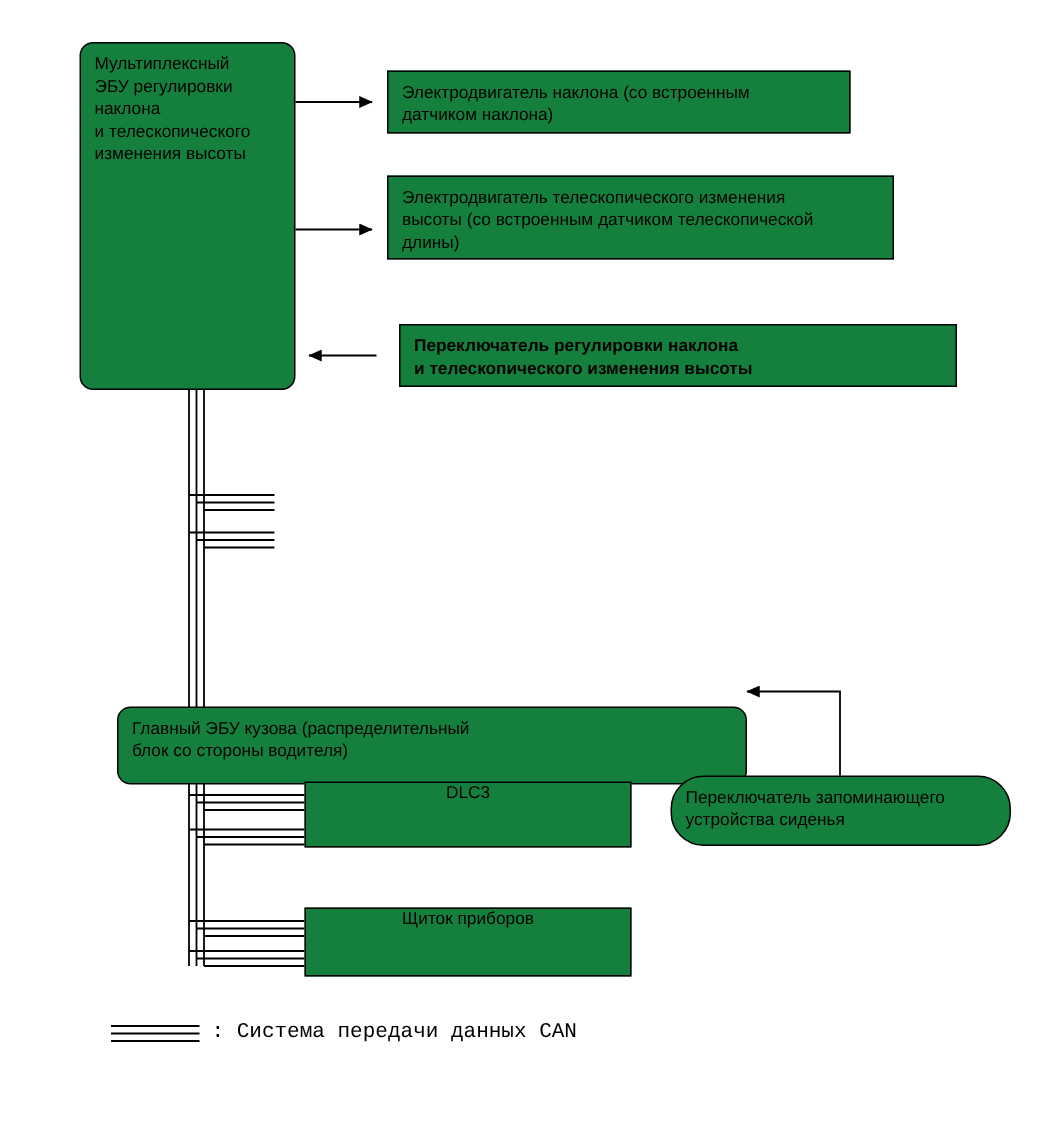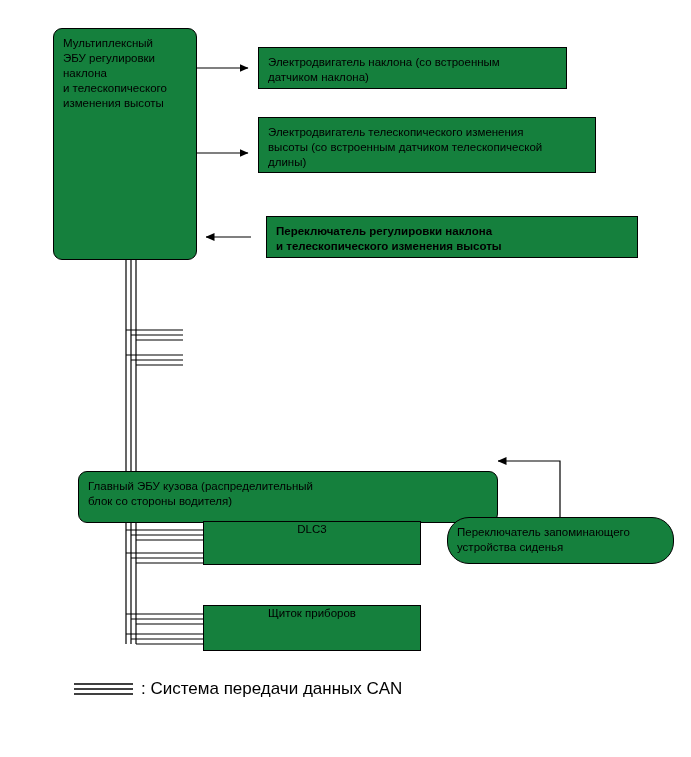--- a/index.html
+++ b/index.html
@@ -41,24 +41,25 @@
   .rounded {
     border-radius: 9px;
   }
   .centered {
     display: flex;
     justify-content: center;
     text-align: center;
   }
   .legend-label {
     position: absolute;
-    font-size: 17px;
+    font-size: 14px;
     line-height: 15px;
     color: #000000;
     white-space: pre-line;
+    font-family: Liberation Mono, monospace;
   }
   svg#lines {
     position: absolute;
     left: 0;
     top: 0;
     width: 691px;
     height: 757px;
     pointer-events: none;
   }
 </style>

